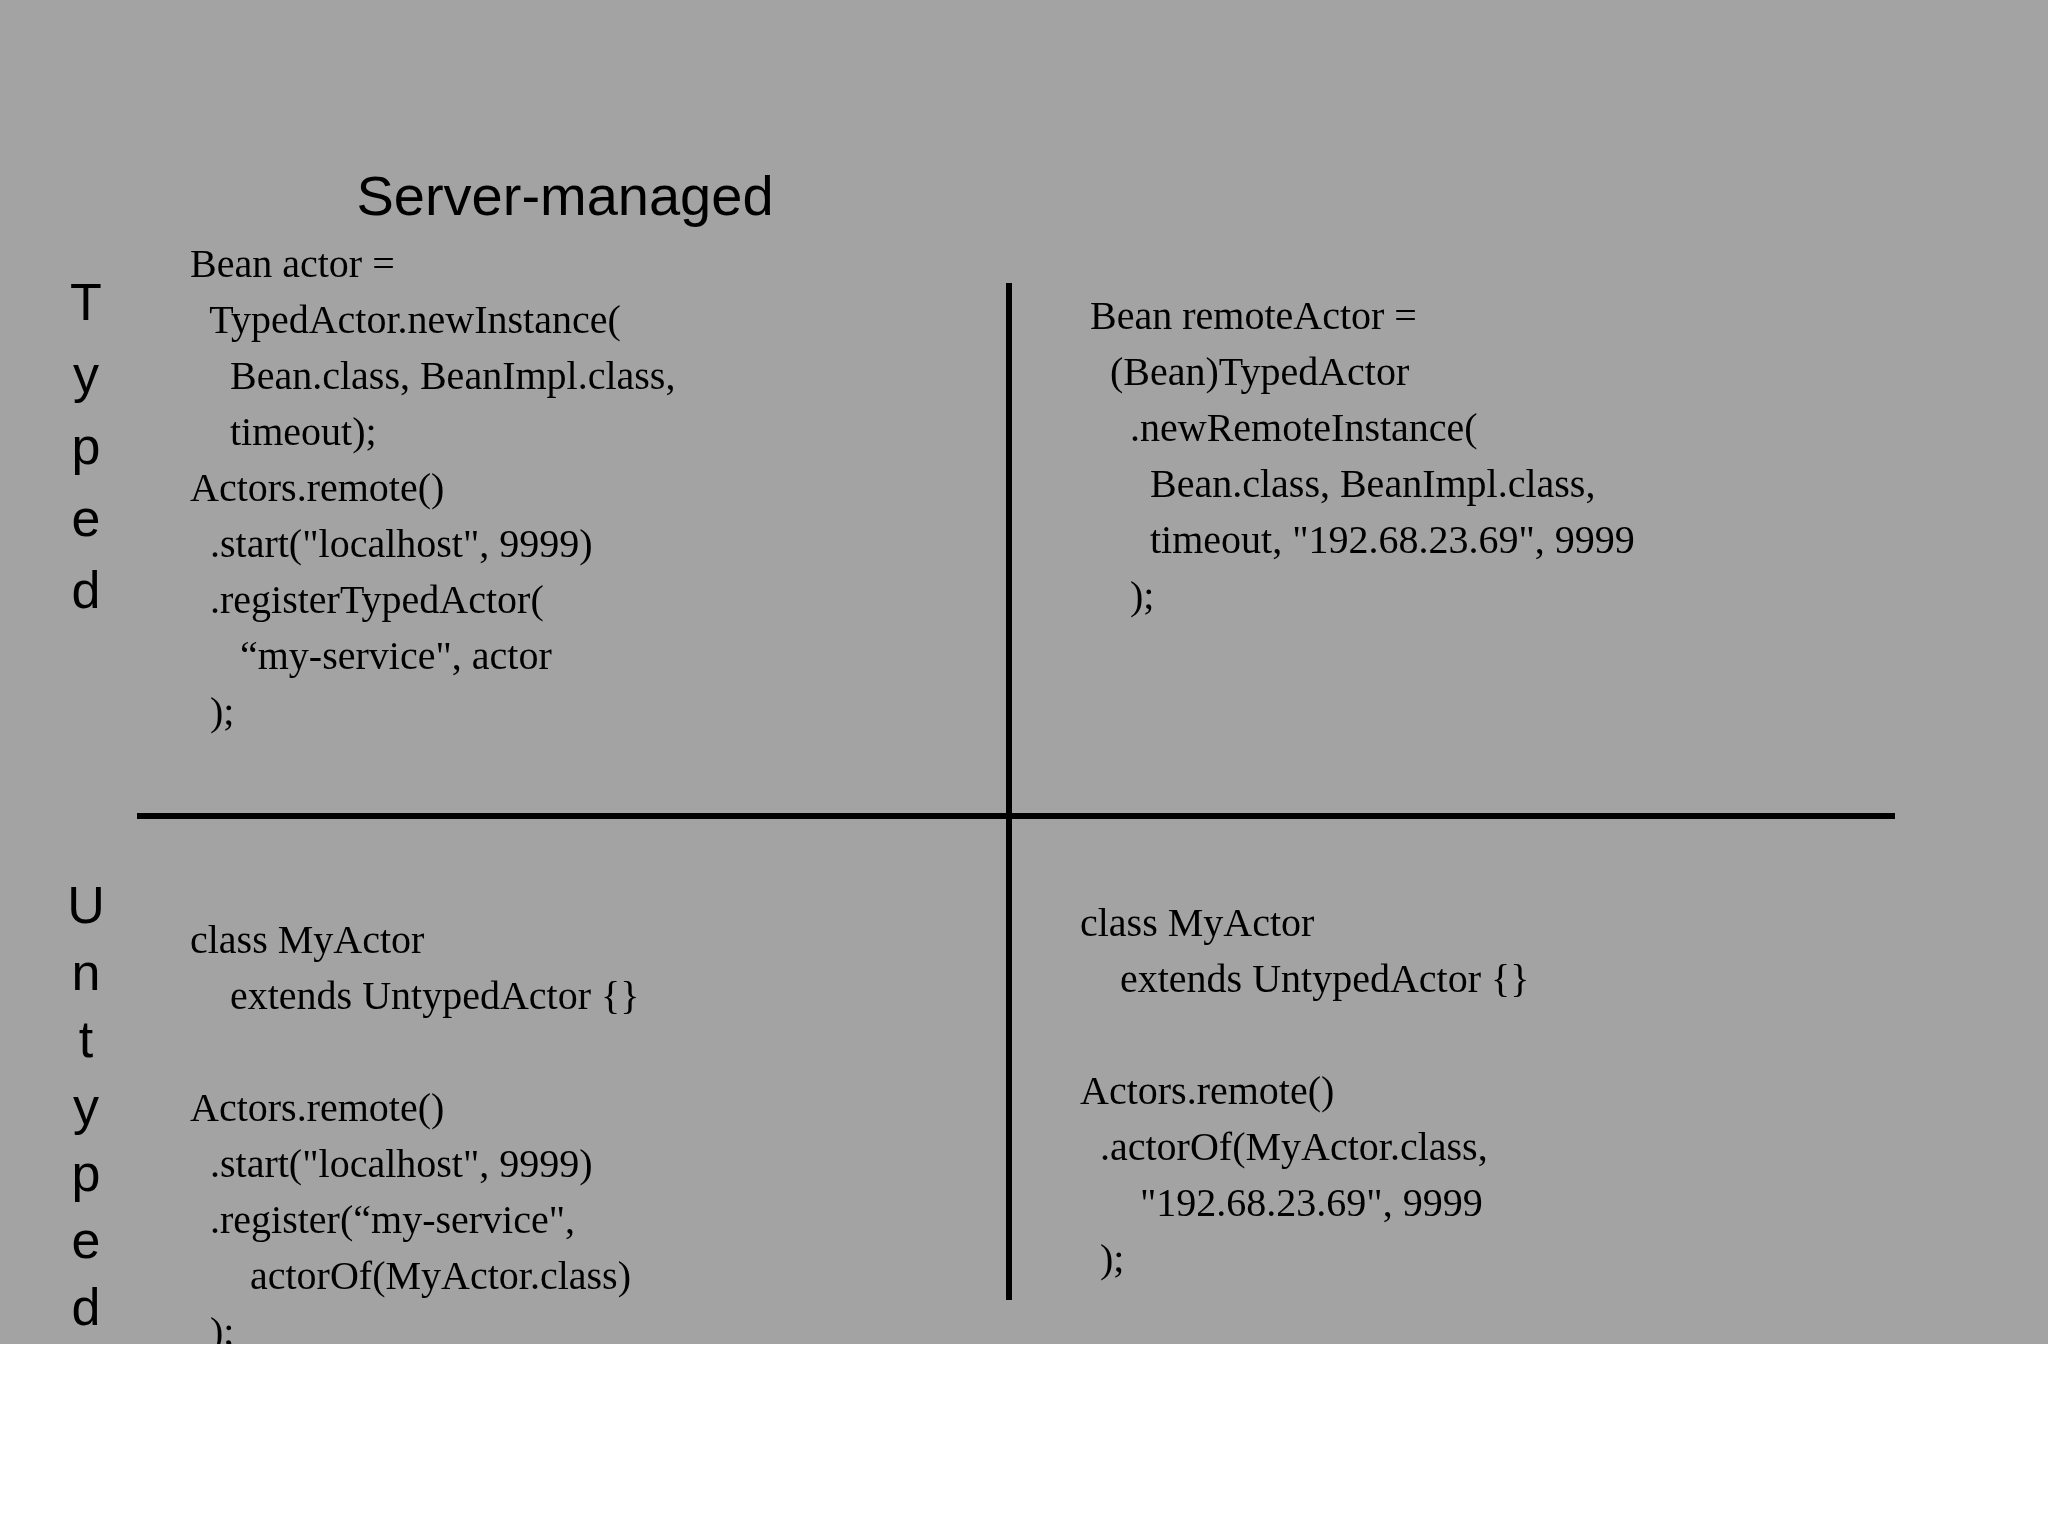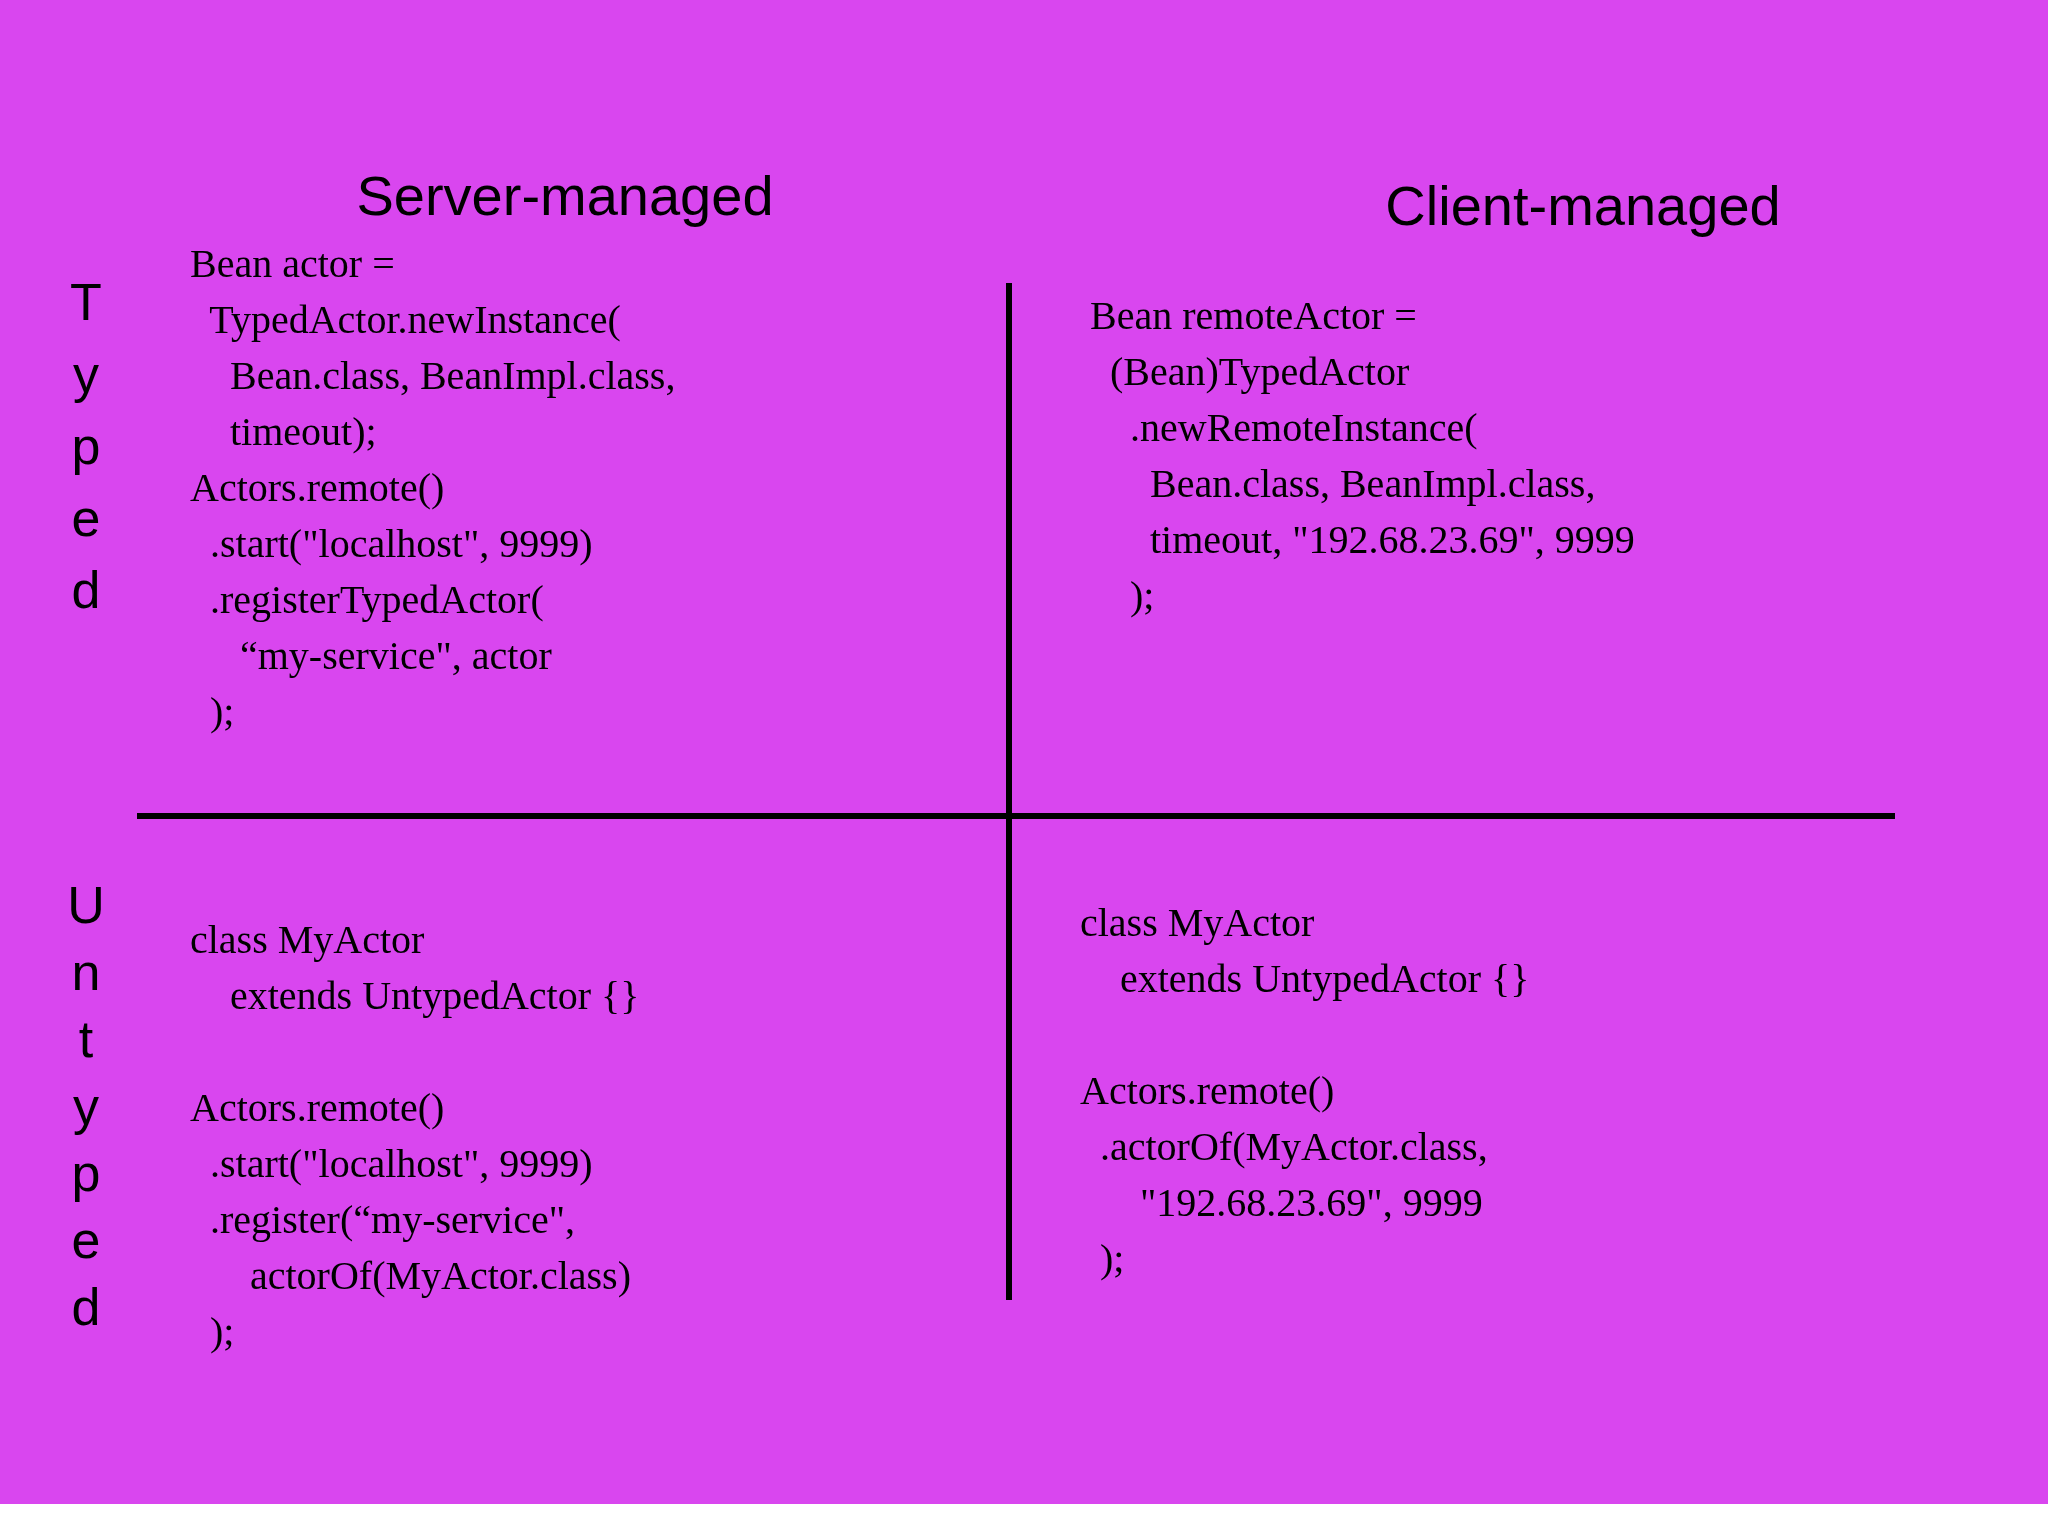--- a/index.html
+++ b/index.html
@@ -1,20 +1,20 @@
 <!DOCTYPE html>
 <html><head>
 <meta charset="utf-8">
 <style>
   html, body { margin: 0; padding: 0; background: #ffffff; }
   .canvas {
     position: relative;
     width: 2048px;
-    height: 1504px;
-    background: #d946ef;
+    height: 1344px;
+    background: #a3a3a3;
     color: #000000;
     font-family: "Liberation Sans", sans-serif;
     overflow: hidden;
   }
   .col-title {
     position: absolute;
     transform: translateX(-50%);
     font-size: 56px;
     line-height: 60px;
     white-space: nowrap;
@@ -52,21 +52,20 @@
   .divider-h { left: 137px;  top: 813px; width: 1758px; height: 6px; }
   .divider-v { left: 1006px; top: 283px; width: 6px;    height: 1017px; }
 </style>
 </head>
 <body>
 
 <div class="canvas">
 
   <div class="col-title title-server">Server-managed</div>
 
-  <div class="col-title title-client">Client-managed</div>
 
   <div class="vlabel vlabel-typed">T
 y
 p
 e
 d</div>
 
   <div class="vlabel vlabel-untyped">U
 n
 t

